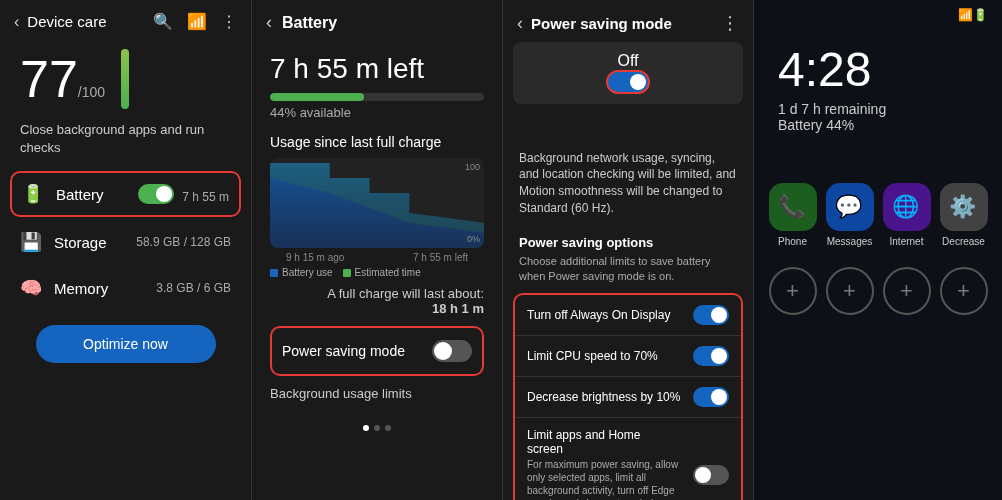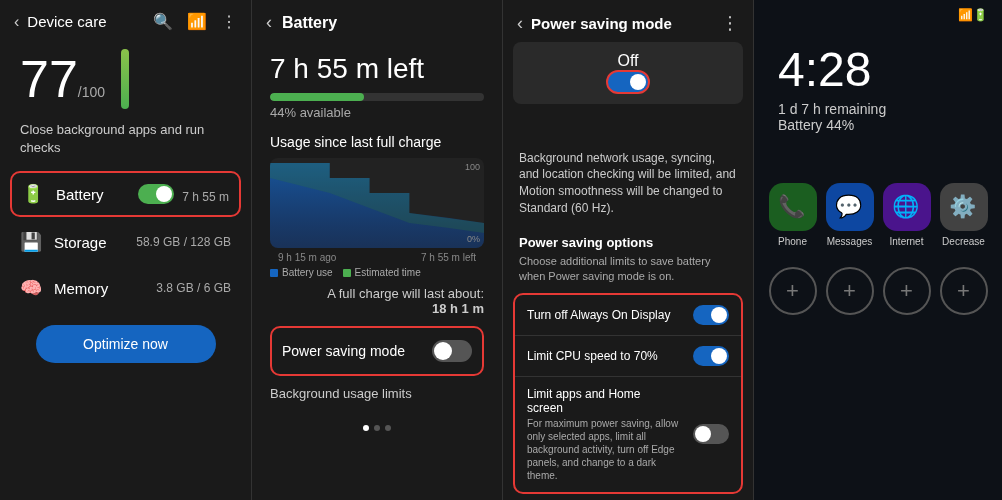--- a/index.html
+++ b/index.html
@@ -147,21 +147,21 @@
       position: relative;
       overflow: hidden;
       margin-bottom: 4px;
     }
     .p2-chart-svg { width: 100%; height: 100%; }
     .p2-chart-labels {
       display: flex;
       justify-content: space-between;
       font-size: 10px;
       color: #888;
-      margin: 2px 8px;
+      margin: 2px 16px;
     }
     .p2-chart-y-labels {
       position: absolute;
       right: 4px;
       top: 4px;
       font-size: 9px;
       color: #888;
     }
     .p2-chart-y-bottom {
       position: absolute;
@@ -507,20 +507,26 @@
       <div class="p3-toggle-blue"></div>
     </div>
 
     <div class="p3-option-row">
       <div>
         <div class="p3-option-label">Limit CPU speed to 70%</div>
       </div>
       <div class="p3-toggle-blue"></div>
     </div>
 
+    <div class="p3-option-row">
+      <div>
+        <div class="p3-option-label">Decrease brightness by 10%</div>
+      </div>
+      <div class="p3-toggle-blue"></div>
+    </div>
 
     <div class="p3-option-row">
       <div style="flex:1;padding-right:8px;">
         <div class="p3-option-label">Limit apps and Home screen</div>
         <div class="p3-option-desc">For maximum power saving, allow only selected apps, limit all background activity, turn off Edge panels, and change to a dark theme.</div>
       </div>
       <div class="p3-toggle-grey"></div>
     </div>
   </div>
 </div>

